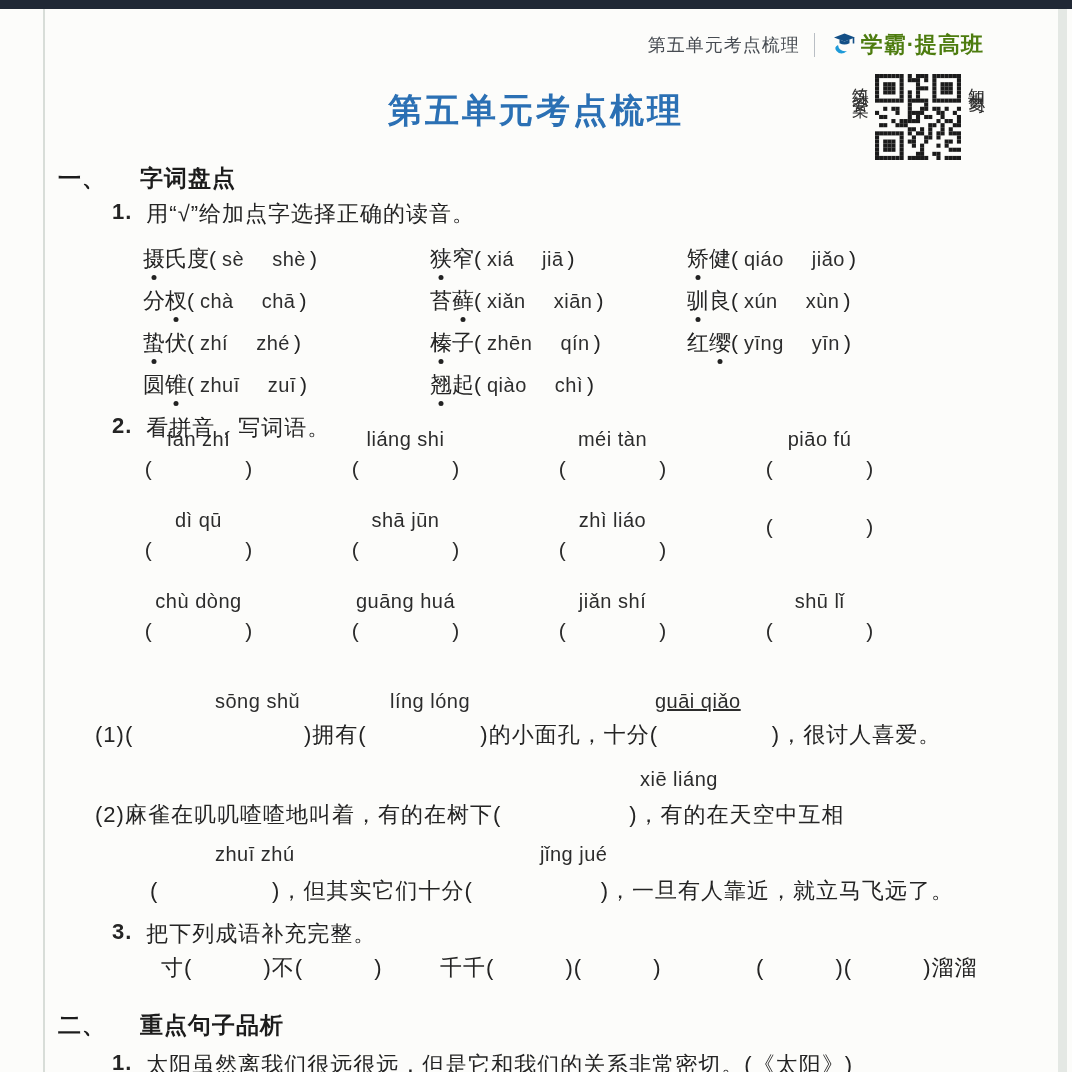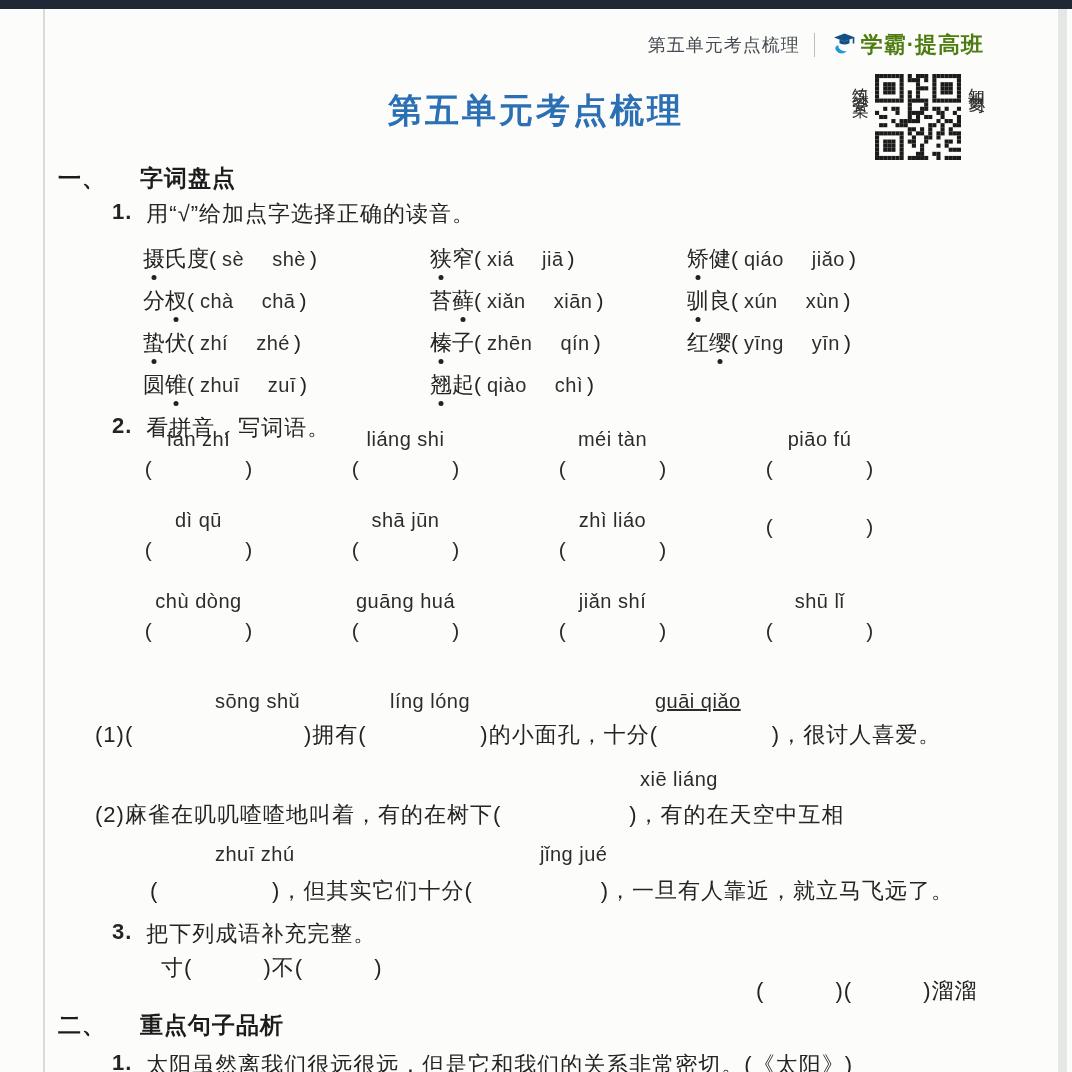--- a/index.html
+++ b/index.html
@@ -65,21 +65,21 @@
   #f2-py{top:768px;} .f2a{left:640px;}
   #f3-py{top:843px;} .f3a{left:215px;} .f3b{left:540px;}
 
   .sentence{position:absolute;font-size:22px;letter-spacing:1px;color:#242424;white-space:pre;}
   #f1-line{top:720px;left:95px;}
   #f2-line{top:800px;left:95px;}
   #f3-line{top:876px;left:150px;}
 
   #idiom-line{position:absolute;top:953px;left:0;width:100%;height:30px;}
   .idiom{position:absolute;font-size:22px;letter-spacing:1px;white-space:pre;color:#242424;}
-  .idiom0{left:145px;margin-left:16px;} .idiom1{left:440px;} .idiom2{left:756px;margin-top:23px;}
+  .idiom0{left:145px;margin-left:16px;} .idiom1{left:440px;} .idiom2{left:756px;}
 </style>
 </head>
 <body>
 
 <div class="page">
   <div class="topbar"></div>
   <div class="edge-left"></div>
   <div class="edge-right"></div>
 
   <div class="header">
@@ -427,20 +427,21 @@
   </div>
   <div class="sentence" id="f3-line">(                )，但其实它们十分(                  )，一旦有人靠近，就立马飞远了。</div>
 
   <div class="qline" id="q3-line">
     <span class="qnum">3.</span>
     <span>把下列成语补充完整。</span>
   </div>
 
   <div id="idiom-line">
       <span class="idiom idiom0">寸(          )不(          )</span>
+      <span class="idiom idiom1">千千(          )(          )</span>
       <span class="idiom idiom2">(          )(          )溜溜</span>
     </div>
 
   <div class="sec-head" id="sec2-head">
     <span>二、</span>
     <span>重点句子品析</span>
   </div>
 
   <div class="qline" id="sec2-q1">
     <span class="qnum">1.</span>

